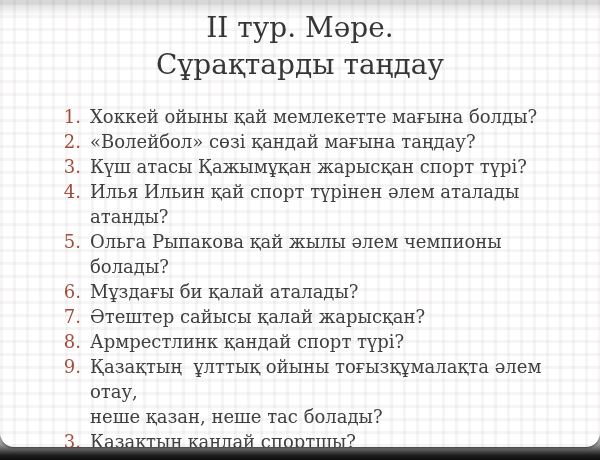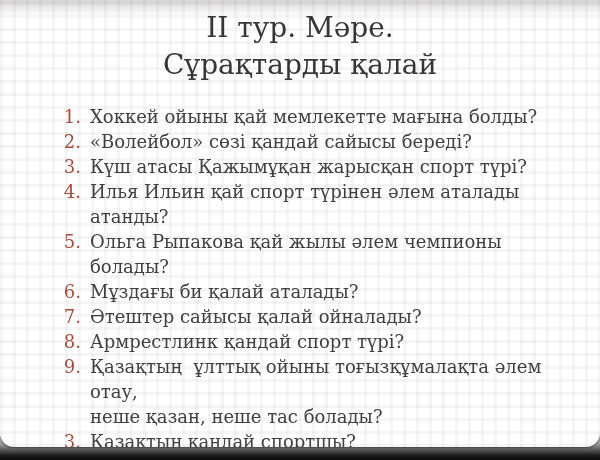--- a/index.html
+++ b/index.html
@@ -69,51 +69,51 @@
 <body>
 
 <div class="stage">
   <div class="under-glow"></div>
 
   <div class="slide">
     <div class="top-shade"></div>
 
     <div class="title">
       <div>II тур. Мәре.</div>
-      <div>Сұрақтарды қалай</div>
+      <div>Сұрақтарды таңдау</div>
     </div>
 
     <ol class="questions">
       <li class="q">
         <span class="q-num">1.</span>
         <span class="q-text">Хоккей ойыны қай мемлекетте мағына болды?</span>
       </li>
       <li class="q">
         <span class="q-num">2.</span>
-        <span class="q-text">«Волейбол» сөзі қандай сайысы береді?</span>
+        <span class="q-text">«Волейбол» сөзі қандай мағына таңдау?</span>
       </li>
       <li class="q">
         <span class="q-num">3.</span>
         <span class="q-text">Күш атасы Қажымұқан жарысқан спорт түрі?</span>
       </li>
       <li class="q">
         <span class="q-num">4.</span>
         <span class="q-text">Илья Ильин қай спорт түрінен әлем аталады атанды?</span>
       </li>
       <li class="q">
         <span class="q-num">5.</span>
         <span class="q-text">Ольга Рыпакова қай жылы әлем чемпионы болады?</span>
       </li>
       <li class="q">
         <span class="q-num">6.</span>
         <span class="q-text">Мұздағы би қалай аталады?</span>
       </li>
       <li class="q">
         <span class="q-num">7.</span>
-        <span class="q-text">Әтештер сайысы қалай ойналады?</span>
+        <span class="q-text">Әтештер сайысы қалай жарысқан?</span>
       </li>
       <li class="q">
         <span class="q-num">8.</span>
         <span class="q-text">Армрестлинк қандай спорт түрі?</span>
       </li>
       <li class="q">
         <span class="q-num">9.</span>
         <span class="q-text">Қазақтың  ұлттық ойыны тоғызқұмалақта әлем отау,
 неше қазан, неше тас болады?</span>
       </li>

